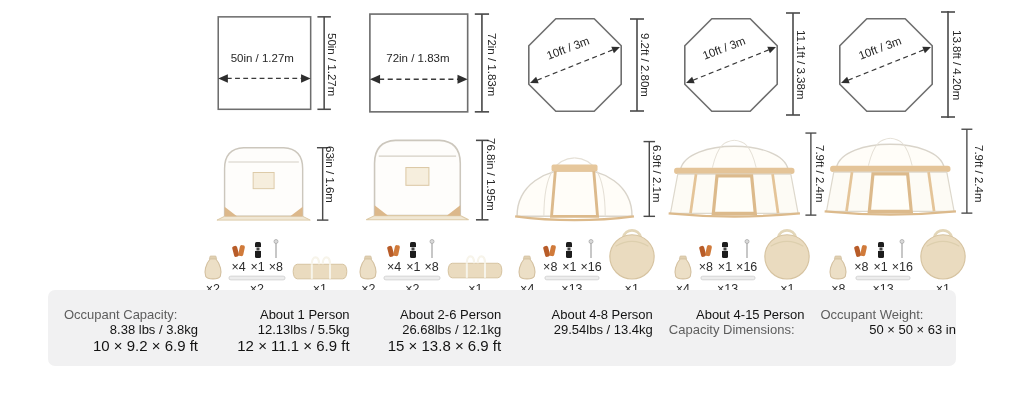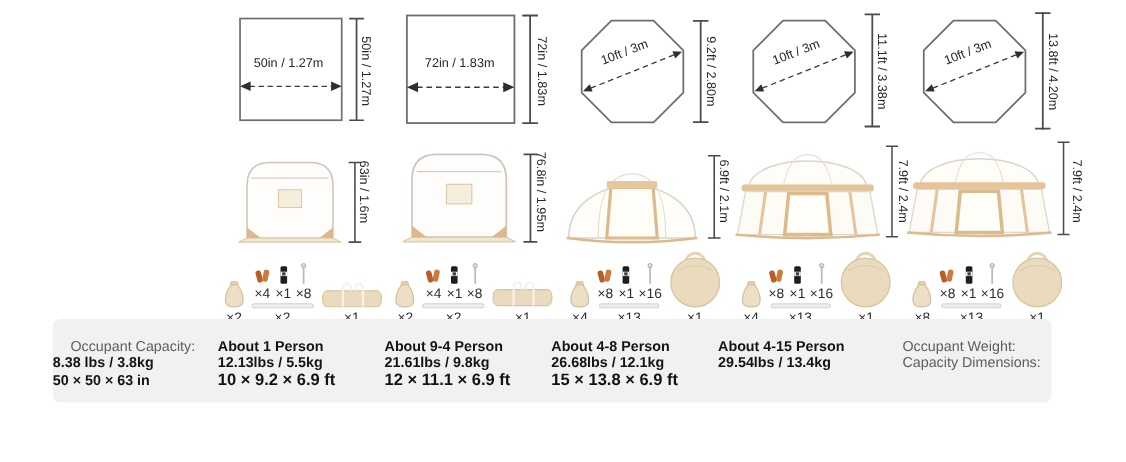--- a/index.html
+++ b/index.html
@@ -23,21 +23,21 @@
   .acc-group{display:flex;flex-direction:column;align-items:center;}
   .acc-mid{display:flex;flex-direction:column;align-items:center;}
   .acc-minirow{display:flex;align-items:flex-end;gap:4px;}
   .acc-item{display:flex;flex-direction:column;align-items:center;}
   .qty{font-size:12.5px;color:#2d2d2d;margin-top:1px;line-height:1.15;}
   
   .spec-table{position:absolute;left:48px;top:290px;width:908px;height:76px;background:#f1f1f2;
               border-radius:7px;display:grid;grid-template-columns:150px repeat(5,1fr);
               grid-template-rows:repeat(3,1fr);align-items:center;padding:17px 0;box-sizing:border-box;}
   .lbl{padding-left:16px;color:#5d5d5d;font-size:13px;}
-  .val{text-align:left;font-weight:bold;font-size:13px;color:#131313;white-space:nowrap;}
+  .val{text-align:right;font-weight:normal;font-size:13px;color:#131313;white-space:nowrap;}
   .val.big{font-size:15px;}
 </style>
 </head>
 <body>
 
 <div class="canvas">
 
   <div class="products">
 
     <div class="pcol">
@@ -433,28 +433,27 @@
           <span class="qty">×1</span>
         </div>
       </div>
     </div>
 
   </div>
 
   <div class="spec-table">
     <div class="lbl">Occupant Capacity:</div>
     <div class="val">About 1 Person</div>
-    <div class="val">About 9-4 Person</div>
+    <div class="val">About 2-6 Person</div>
     <div class="val">About 4-8 Person</div>
     <div class="val">About 4-15 Person</div>
 
     <div class="lbl">Occupant Weight:</div>
     <div class="val">8.38 lbs / 3.8kg</div>
     <div class="val">12.13lbs / 5.5kg</div>
-    <div class="val">21.61lbs / 9.8kg</div>
     <div class="val">26.68lbs / 12.1kg</div>
     <div class="val">29.54lbs / 13.4kg</div>
 
     <div class="lbl">Capacity Dimensions:</div>
     <div class="val">50 × 50 × 63 in</div>
     <div class="val big">10 × 9.2 × 6.9 ft</div>
     <div class="val big">12 × 11.1 × 6.9 ft</div>
     <div class="val big">15 × 13.8 × 6.9 ft</div>
   </div>
 

